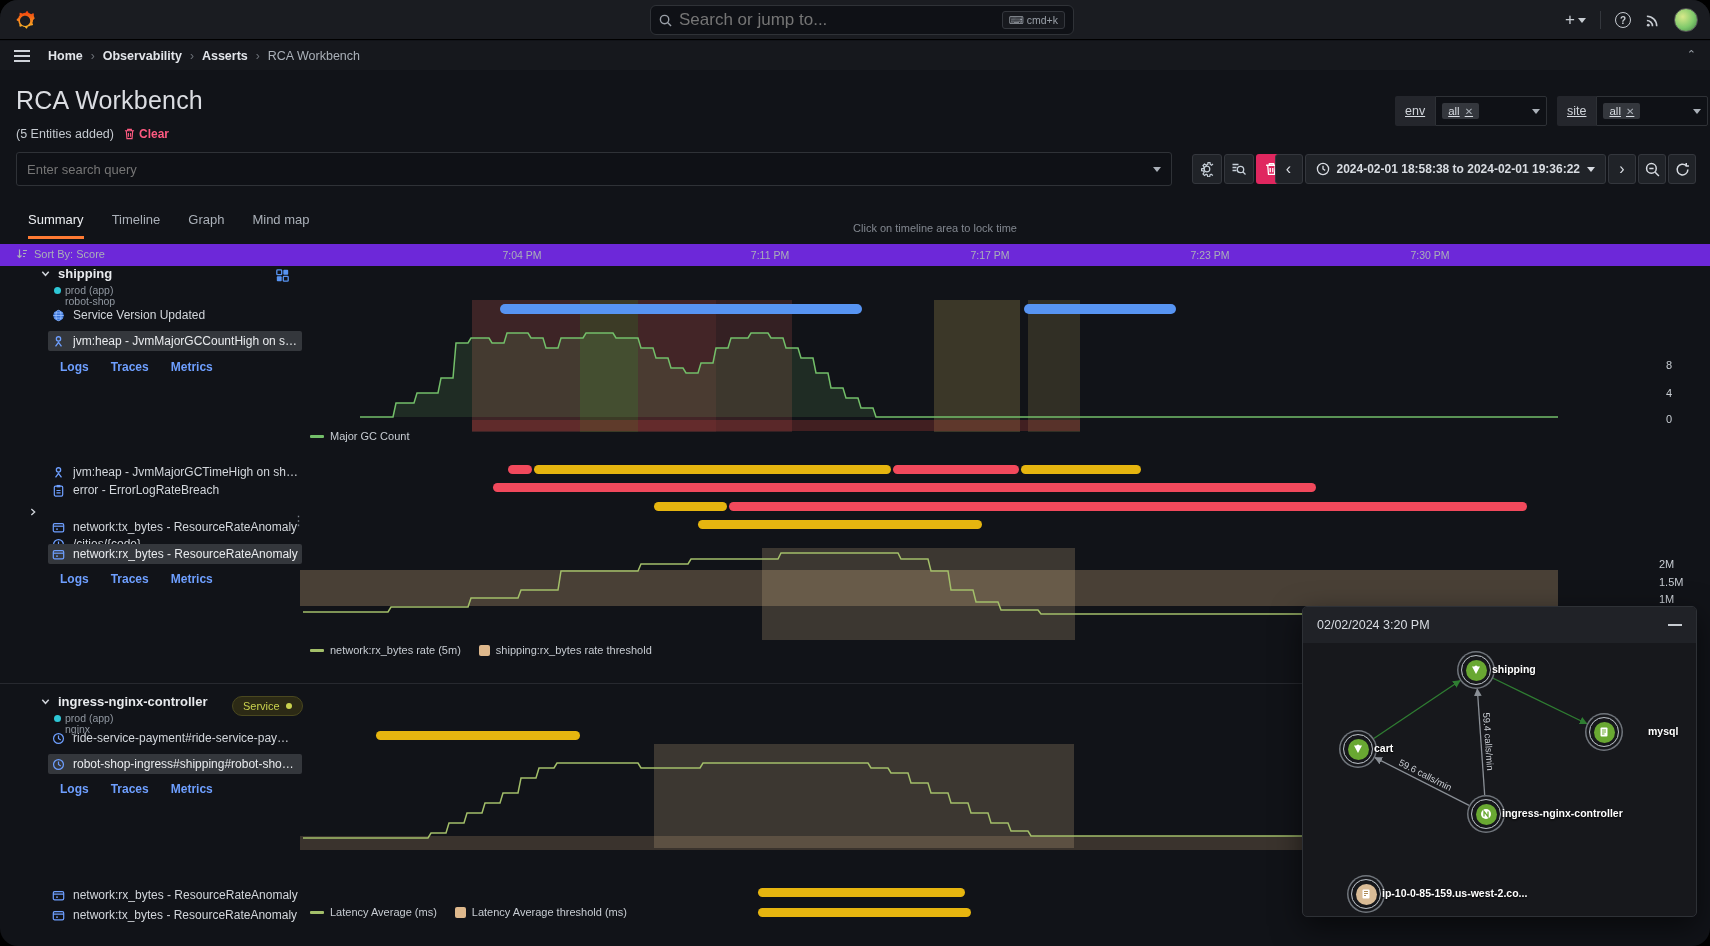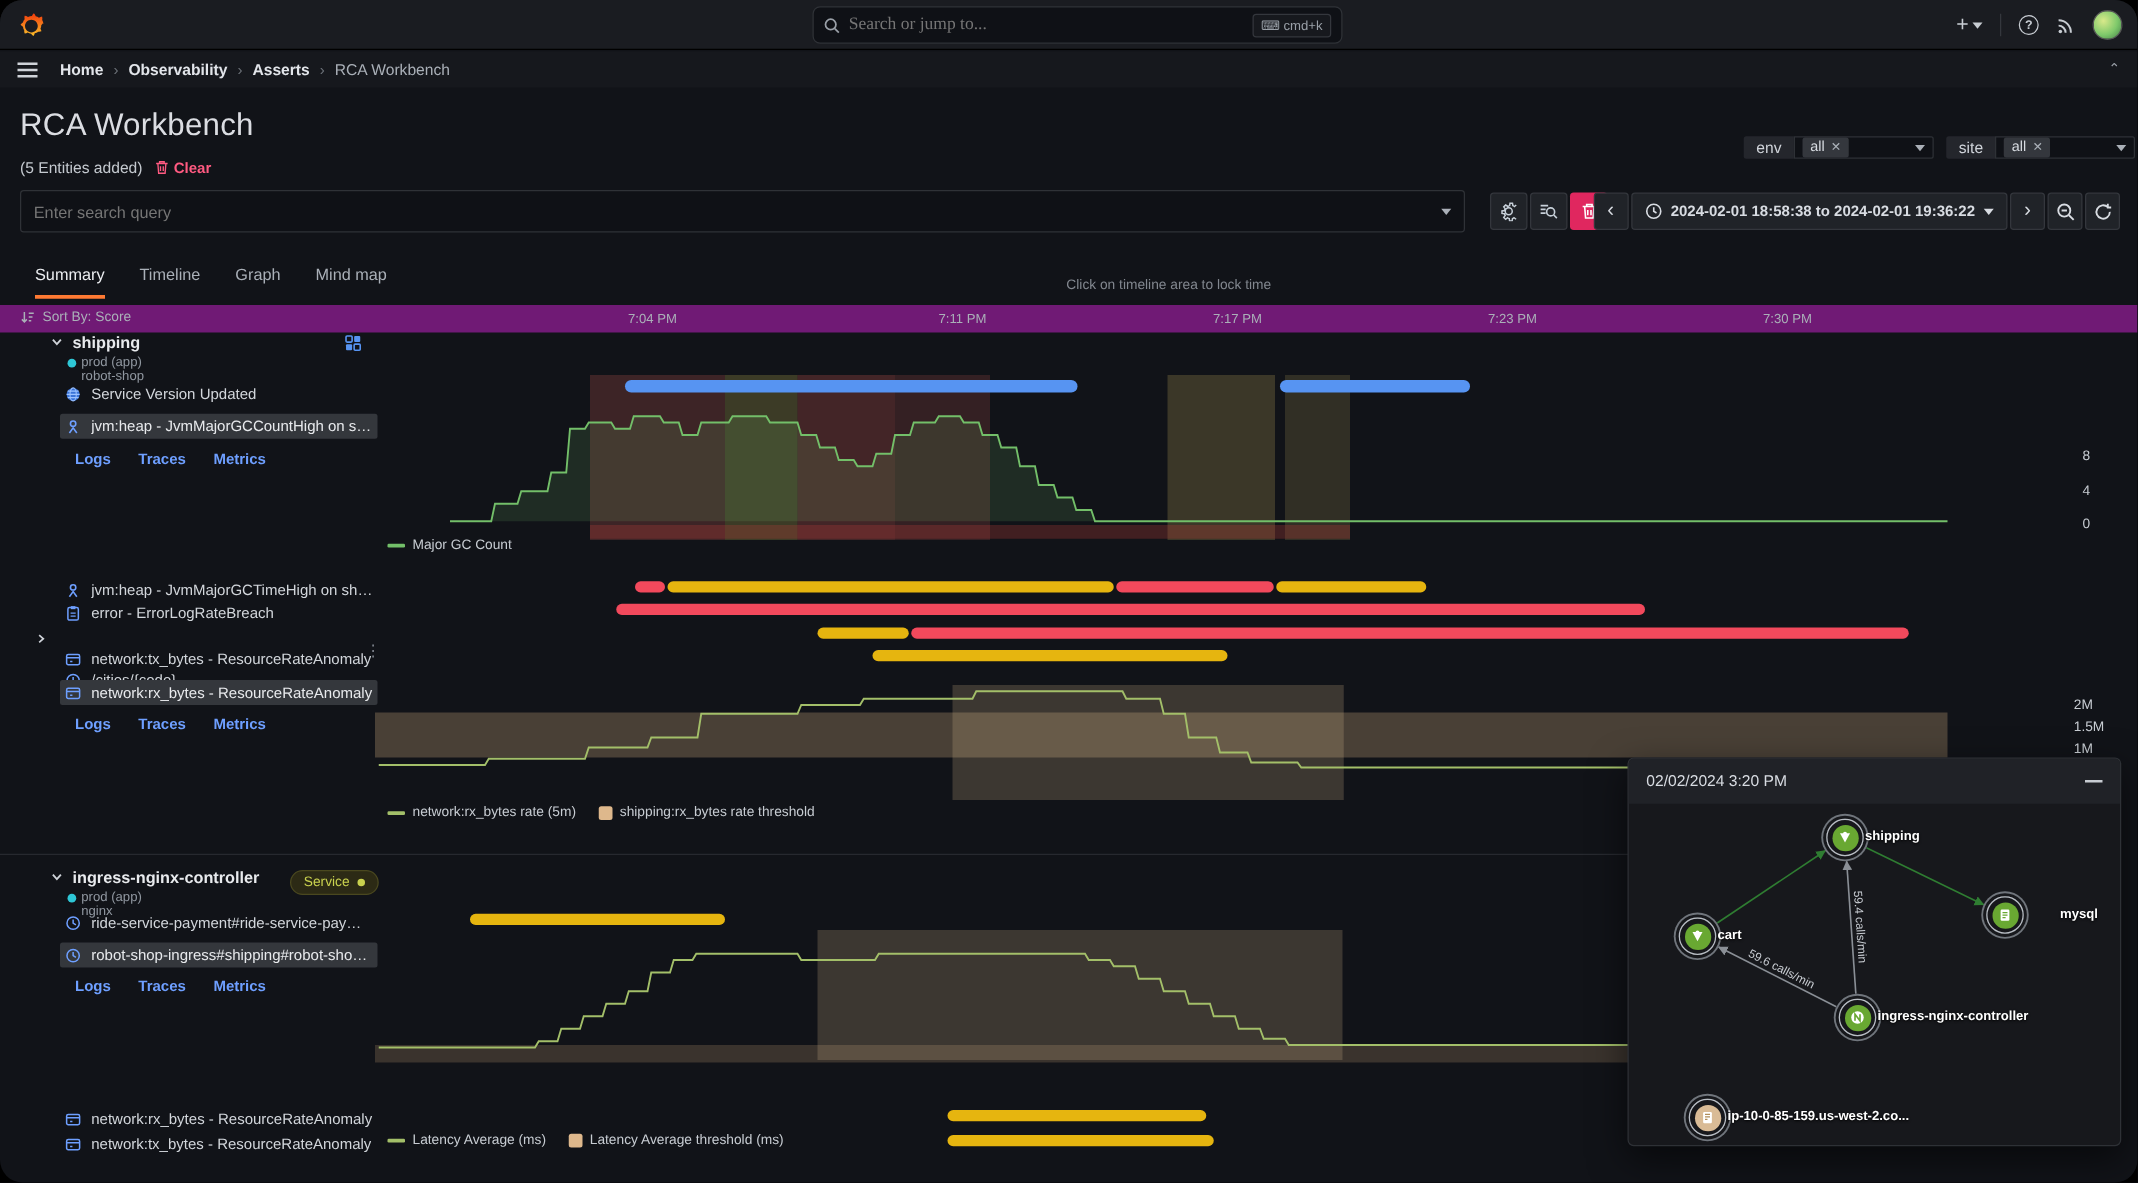--- a/index.html
+++ b/index.html
@@ -4,42 +4,42 @@
 <style>
   * { margin:0; padding:0; box-sizing:border-box; }
   html,body { width:1710px; height:946px; background:#000; font-family:"Liberation Sans", sans-serif; }
   .app { position:absolute; inset:0; background:#111318; border-radius:18px; overflow:hidden; color:#d8dce2; }
   .abs { position:absolute; }
 
   
   .topbar { position:absolute; left:0; top:0; width:1710px; height:40px; background:#1a1c21; border-bottom:1px solid #000; }
   .logo { position:absolute; left:12px; top:7px; width:26px; height:26px; }
   .tb-search { position:absolute; left:650px; top:5px; width:424px; height:30px; background:#0f1116; border:1px solid #2f3237; border-radius:6px; display:flex; align-items:center; padding:0 8px; }
-  .tb-search input { flex:1; background:transparent; border:none; outline:none; color:#8b5cf6; font-size:14px; font-family:Liberation Serif, serif; }
+  .tb-search input { flex:1; background:transparent; border:none; outline:none; color:#8b5cf6; font-size:17px; font-family:Liberation Sans, sans-serif; }
   .kbd-badge { font-size:10.5px; color:#9aa0a8; border:1px solid #34373d; border-radius:3px; padding:2px 6px; background:#17191e; white-space:nowrap; }
   .tb-right { position:absolute; right:12px; top:0; height:40px; display:flex; align-items:center; gap:14px; }
   .icon-btn { color:#c7ccd2; display:flex; align-items:center; gap:3px; cursor:pointer; }
   .vdiv { width:1px; height:18px; background:#34373d; }
   .help-circ { width:16px; height:16px; border:1.4px solid #c7ccd2; border-radius:50%; font-size:10px; display:flex; align-items:center; justify-content:center; color:#c7ccd2; font-weight:bold; }
   .avatar { width:24px; height:24px; border-radius:50%; background:radial-gradient(circle at 35% 35%, #d8e98a, #7fc96b 55%, #3f7d46); border:1px solid #555; }
 
   
   .crumbbar { position:absolute; left:0; top:41px; width:1710px; height:29px; background:#16181d; display:flex; align-items:center; padding:0 14px; gap:8px; }
   .crumb { font-size:12.5px; font-weight:bold; color:#e2e5ea; }
   .crumb.current { font-weight:normal; color:#aab0b8; }
   .crumb-sep { color:#6b7077; font-size:12px; }
   .burger { width:16px; height:12px; border-top:2px solid #cfd3d9; border-bottom:2px solid #cfd3d9; position:relative; margin-right:10px; }
   .burger::after { content:""; position:absolute; left:0; top:3px; width:16px; height:2px; background:#cfd3d9; }
   .collapse-ch { position:absolute; right:14px; top:48px; color:#9aa0a8; font-size:11px; }
 
   
   .page-title { position:absolute; left:16px; top:86px; font-size:25px; font-weight:500; color:#dbdde2; letter-spacing:.2px; }
   .entities-line { position:absolute; left:16px; top:127px; display:flex; align-items:center; gap:10px; font-size:12.5px; color:#c4c9cf; }
   .clear-btn { display:flex; align-items:center; gap:4px; color:#ff5a81; font-weight:bold; font-size:12px; cursor:pointer; }
-  .filter-group { position:absolute; top:109px; height:18px; display:flex; }
+  .filter-group { position:absolute; top:96px; height:30px; display:flex;text-decoration:underline; }
   .filter-label { background:#24262c; color:#cfd3d9; font-size:12.5px; display:flex; align-items:center; padding:0 10px; border-radius:2px 0 0 2px; }
   .filter-select { width:112px; background:#0f1116; border:1px solid #2e3136; display:flex; align-items:center; padding:0 6px; gap:6px; border-radius:0 2px 2px 0; }
   .filter-tag { background:#34373d; color:#d8dce2; font-size:11.5px; padding:2px 6px; border-radius:2px; display:flex; gap:5px; align-items:center; }
   .filter-tag .x { color:#aab0b8; font-size:10px; }
   .chev-down { width:0; height:0; border-left:4px solid transparent; border-right:4px solid transparent; border-top:5px solid #aab0b8; margin-left:auto; }
 
   
   .query-input { position:absolute; left:16px; top:152px; width:1156px; height:34px; background:#0f1116; border:1px solid #2f3237; border-radius:3px; display:flex; align-items:center; padding:0 10px; }
   .query-input input { flex:1; background:transparent; border:none; outline:none; color:#9aa0a8; font-size:13px; font-family:inherit; }
   .sq-btn { position:absolute; top:154px; width:30px; height:30px; background:#202328; border:1px solid #34373d; border-radius:3px; display:flex; align-items:center; justify-content:center; cursor:pointer; }
@@ -49,21 +49,21 @@
   .tp-main { padding:0 10px; gap:7px; font-size:12px; font-weight:bold; white-space:nowrap; }
   .tp-sq { width:28px; }
 
   
   .tabs { position:absolute; left:28px; top:212px; display:flex; gap:28px; }
   .tab { font-size:13px; color:#aab0b8; padding-bottom:9px; cursor:pointer; }
   .tab.active { color:#eceef1; border-bottom:3px solid #ff7a33; }
   .hint { position:absolute; left:935px; top:222px; transform:translateX(-50%); font-size:11px; color:#82878f; }
 
   
-  .sortbar { position:absolute; left:0; top:244px; width:1710px; height:22px; background:#701a75; }
+  .sortbar { position:absolute; left:0; top:244px; width:1710px; height:22px; background:#6d28d9; }
   .sort-label { position:absolute; left:16px; top:4px; display:flex; gap:6px; align-items:center; font-size:11px; color:#aab0b8; }
   .time-label { position:absolute; top:5px; transform:translateX(-50%); font-size:10.5px; color:#aab0b8; }
 
   
   #tl-svg { position:absolute; inset:0; z-index:1; }
   #sidebar { position:absolute; inset:0; z-index:2; pointer-events:none; }
   #sidebar > * { pointer-events:auto; }
   .ent-name { position:absolute; font-size:13px; font-weight:bold; color:#e8eaed; }
   .ent-sub { position:absolute; font-size:10.5px; color:#9097a0; }
   .ent-dot { position:absolute; width:7px; height:7px; border-radius:50%; background:#2ec7d6; }

